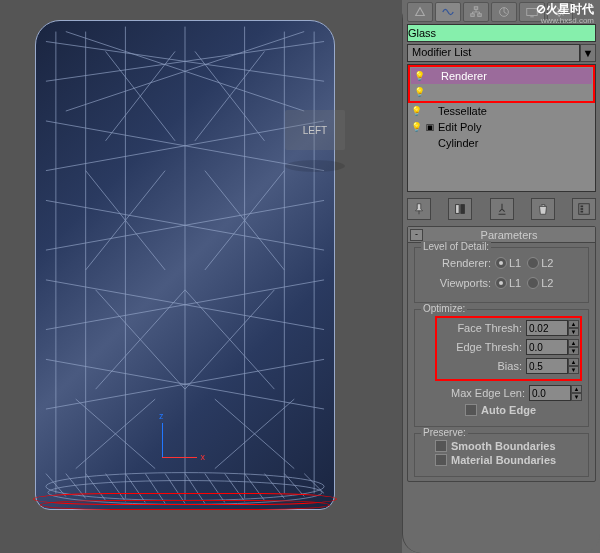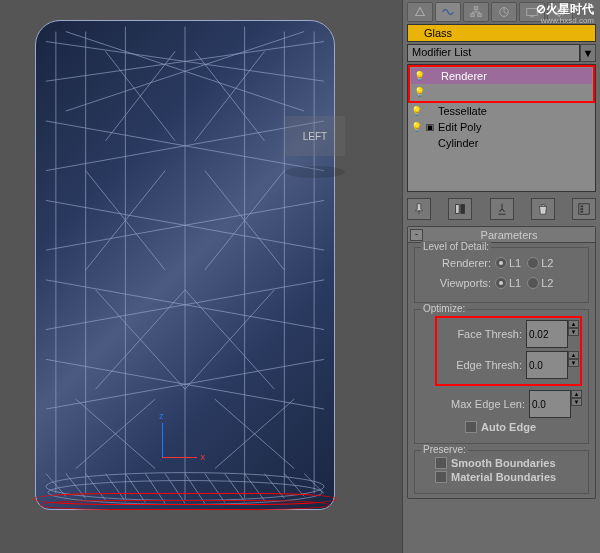--- a/index.html
+++ b/index.html
@@ -3,39 +3,39 @@
 <meta charset="utf-8">
 <style>
 * { margin: 0; padding: 0; box-sizing: border-box; font-family: "MS Sans Serif", Tahoma, sans-serif; font-size: 11px; }
 body { background: #6b6b6b; width: 600px; height: 553px; overflow: hidden; position: relative; }
 .main { display: flex; height: 100%; }
 .viewport { flex: 1; background: #555555; position: relative; overflow: hidden; }
 .mesh-placeholder { position: absolute; left: 35px; top: 20px; width: 300px; height: 490px; }
 .mesh-body { position: absolute; left: 0; top: 0; width: 100%; height: 100%; background: linear-gradient(135deg, #1a2540 0%, #2a3a60 30%, #4a5a80 50%, #2a3a60 70%, #1a2540 100%); border-radius: 25px 25px 15px 15px; border: 1px solid #99aacc; }
 .mesh-bottom-band { position: absolute; bottom: 5px; left: -2px; right: -2px; height: 12px; border: 1px solid #ff0000; border-radius: 50%/100%; }
 .mesh-bottom-band2 { position: absolute; bottom: 0px; left: 5px; right: 5px; height: 10px; border: 1px solid #dd0000; border-radius: 50%/100%; }
-.left-label { position: absolute; left: 285px; top: 116px; width: 60px; height: 40px; background: rgba(120,120,120,0.25); display: flex; align-items: center; justify-content: center; color: #c8c8c8; font-size: 10px; border-radius: 2px; }
+.left-label { position: absolute; left: 285px; top: 110px; width: 60px; height: 40px; background: rgba(120,120,120,0.25); display: flex; align-items: center; justify-content: center; color: #c8c8c8; font-size: 10px; border-radius: 2px; }
 .left-label::after { content: ""; position: absolute; bottom: -22px; left: 50%; transform: translateX(-50%); width: 60px; height: 12px; background: rgba(0,0,0,0.12); border-radius: 50%; }
 .axis { position: absolute; bottom: 95px; left: 162px; }
 .axis-z { position: absolute; width: 1px; height: 35px; background: #2277ff; bottom: 0; left: 0; }
 .axis-z::after { content: "z"; color: #2277ff; position: absolute; top: -12px; left: -3px; font-size: 9px; }
 .axis-x { position: absolute; width: 35px; height: 1px; background: #ff3333; bottom: 0; left: 0; }
 .axis-x::after { content: "x"; color: #ff3333; position: absolute; right: -8px; top: -5px; font-size: 9px; }
-.side-panel { width: 198px; background: #6b6b6b; border-left: 1px solid #444; display: flex; flex-direction: column; }
+.side-panel { width: 198px; background: #6b6b6b; border-left: 1px solid #444; display: flex; flex-direction: column; border-radius: 19px; }
 .watermark { position: absolute; right: 6px; top: 4px; color: #fff; font-size: 10px; text-align: right; line-height: 11px; z-index: 50; }
 .watermark .cn { font-size: 12px; font-weight: bold; }
 .watermark .en { font-size: 8px; color: #bbb; }
 .tab-row { height: 24px; display: flex; gap: 2px; padding: 2px 4px; background: #6b6b6b; }
 .tab-btn { width: 26px; height: 20px; background: #787878; border: 1px solid #555; border-radius: 2px; display: flex; align-items: center; justify-content: center; color: #ccc; }
 .tab-btn svg { width: 14px; height: 14px; }
 .scroll-area { flex: 1; overflow-y: auto; padding: 0 4px 8px 4px; }
 .scroll-area::-webkit-scrollbar { width: 14px; }
 .scroll-area::-webkit-scrollbar-track { background: #5a5a5a; }
 .scroll-area::-webkit-scrollbar-thumb { background: #888; border: 1px solid #444; }
-.name-field { width: 100%; height: 18px; background: #eab308; border: 1px solid #333; color: #000; padding: 1px 16px; margin-bottom: 2px; }
+.name-field { width: 100%; height: 18px; background: #86efac; border: 1px solid #333; color: #000; padding: 1px 0; margin-bottom: 2px; }
 .dropdown { display: flex; margin-bottom: 2px; }
 .dropdown-field { flex: 1; height: 18px; background: #8a8a8a; border: 1px solid #333; color: #000; padding: 1px 4px; }
 .dropdown-btn { width: 16px; height: 18px; background: #787878; border: 1px solid #444; display: flex; align-items: center; justify-content: center; color: #000; }
 .redbox { border: 2px solid #ff0000; padding: 1px; margin: 0 0 0 0; }
 .mod-stack { background: #8a8a8a; border: 1px solid #333; margin-bottom: 4px; }
 .mod-item { display: flex; align-items: center; height: 16px; padding: 0 2px; color: #000; }
 .mod-item.selected { background: #9b6b9b; color: #fff; }
 .mod-item .bulb { width: 14px; text-align: center; font-size: 9px; }
 .mod-item .expand { width: 12px; text-align: center; font-size: 9px; }
 .mod-item .label { flex: 1; padding-left: 2px; }
@@ -50,21 +50,21 @@
 .fieldset { border: 1px solid #555; padding: 6px 6px 8px 20px; margin-bottom: 6px; position: relative; }
 .fieldset .legend { position: absolute; top: -7px; left: 6px; background: #6b6b6b; padding: 0 2px; color: #ccc; font-size: 10px; }
 .row { display: flex; align-items: center; height: 18px; margin-bottom: 2px; }
 .row .rlabel { color: #ccc; text-align: right; padding-right: 4px; }
 .radio { width: 12px; height: 12px; border-radius: 50%; border: 1px solid #888; background: #555; margin-right: 2px; display: inline-block; position: relative; }
 .radio.checked::after { content: ""; position: absolute; width: 4px; height: 4px; border-radius: 50%; background: #ccc; top: 3px; left: 3px; }
 .radiotxt { color: #ccc; margin-right: 6px; }
 .spinner-row { display: flex; align-items: center; margin-bottom: 3px; }
 .spinner-row .slabel { flex: 1; color: #ccc; text-align: right; padding-right: 4px; }
 .spinner { display: flex; }
-.spinner input { width: 42px; height: 28px; background: #8a8a8a; border: 1px solid #333; color: #000; padding: 0 2px; font-size: 10px; }
+.spinner input { width: 42px; height: 16px; background: #8a8a8a; border: 1px solid #333; color: #000; padding: 0 2px; font-size: 10px; }
 .spinner .arrows { display: flex; flex-direction: column; }
 .spinner .arrows button { width: 11px; height: 8px; background: #787878; border: 1px solid #444; padding: 0; font-size: 6px; line-height: 4px; color: #000; display: flex; align-items: center; justify-content: center; }
 .checkbox-row { display: flex; align-items: center; margin-bottom: 2px; font-weight: bold; }
 .checkbox { width: 12px; height: 12px; background: #555; border: 1px solid #888; margin-right: 4px; display: inline-block; }
 .checkbox-row .ctxt { color: #ccc; }
 .optimize-redbox { border: 2px solid #ff0000; padding: 2px 1px; }
 </style>
 </head>
 <body>
 
@@ -292,20 +292,30 @@
               <div class="spinner-row">
                 <span class="slabel">Edge Thresh:</span>
                 <div class="spinner">
                   <input value="0.0" style="">
                   <div class="arrows">
                       <button>▲</button>
                       <button>▼</button>
                     </div>
                 </div>
               </div>
+              <div class="spinner-row">
+                <span class="slabel">Bias:</span>
+                <div class="spinner">
+                  <input value="0.5" style="">
+                  <div class="arrows">
+                      <button>▲</button>
+                      <button>▼</button>
+                    </div>
+                </div>
+              </div>
             </div>
             <div class="spinner-row" style="margin-top:4px">
               <span class="slabel">Max Edge Len:</span>
               <div class="spinner">
                 <input value="0.0" style="">
                 <div class="arrows">
                     <button>▲</button>
                     <button>▼</button>
                   </div>
               </div>

